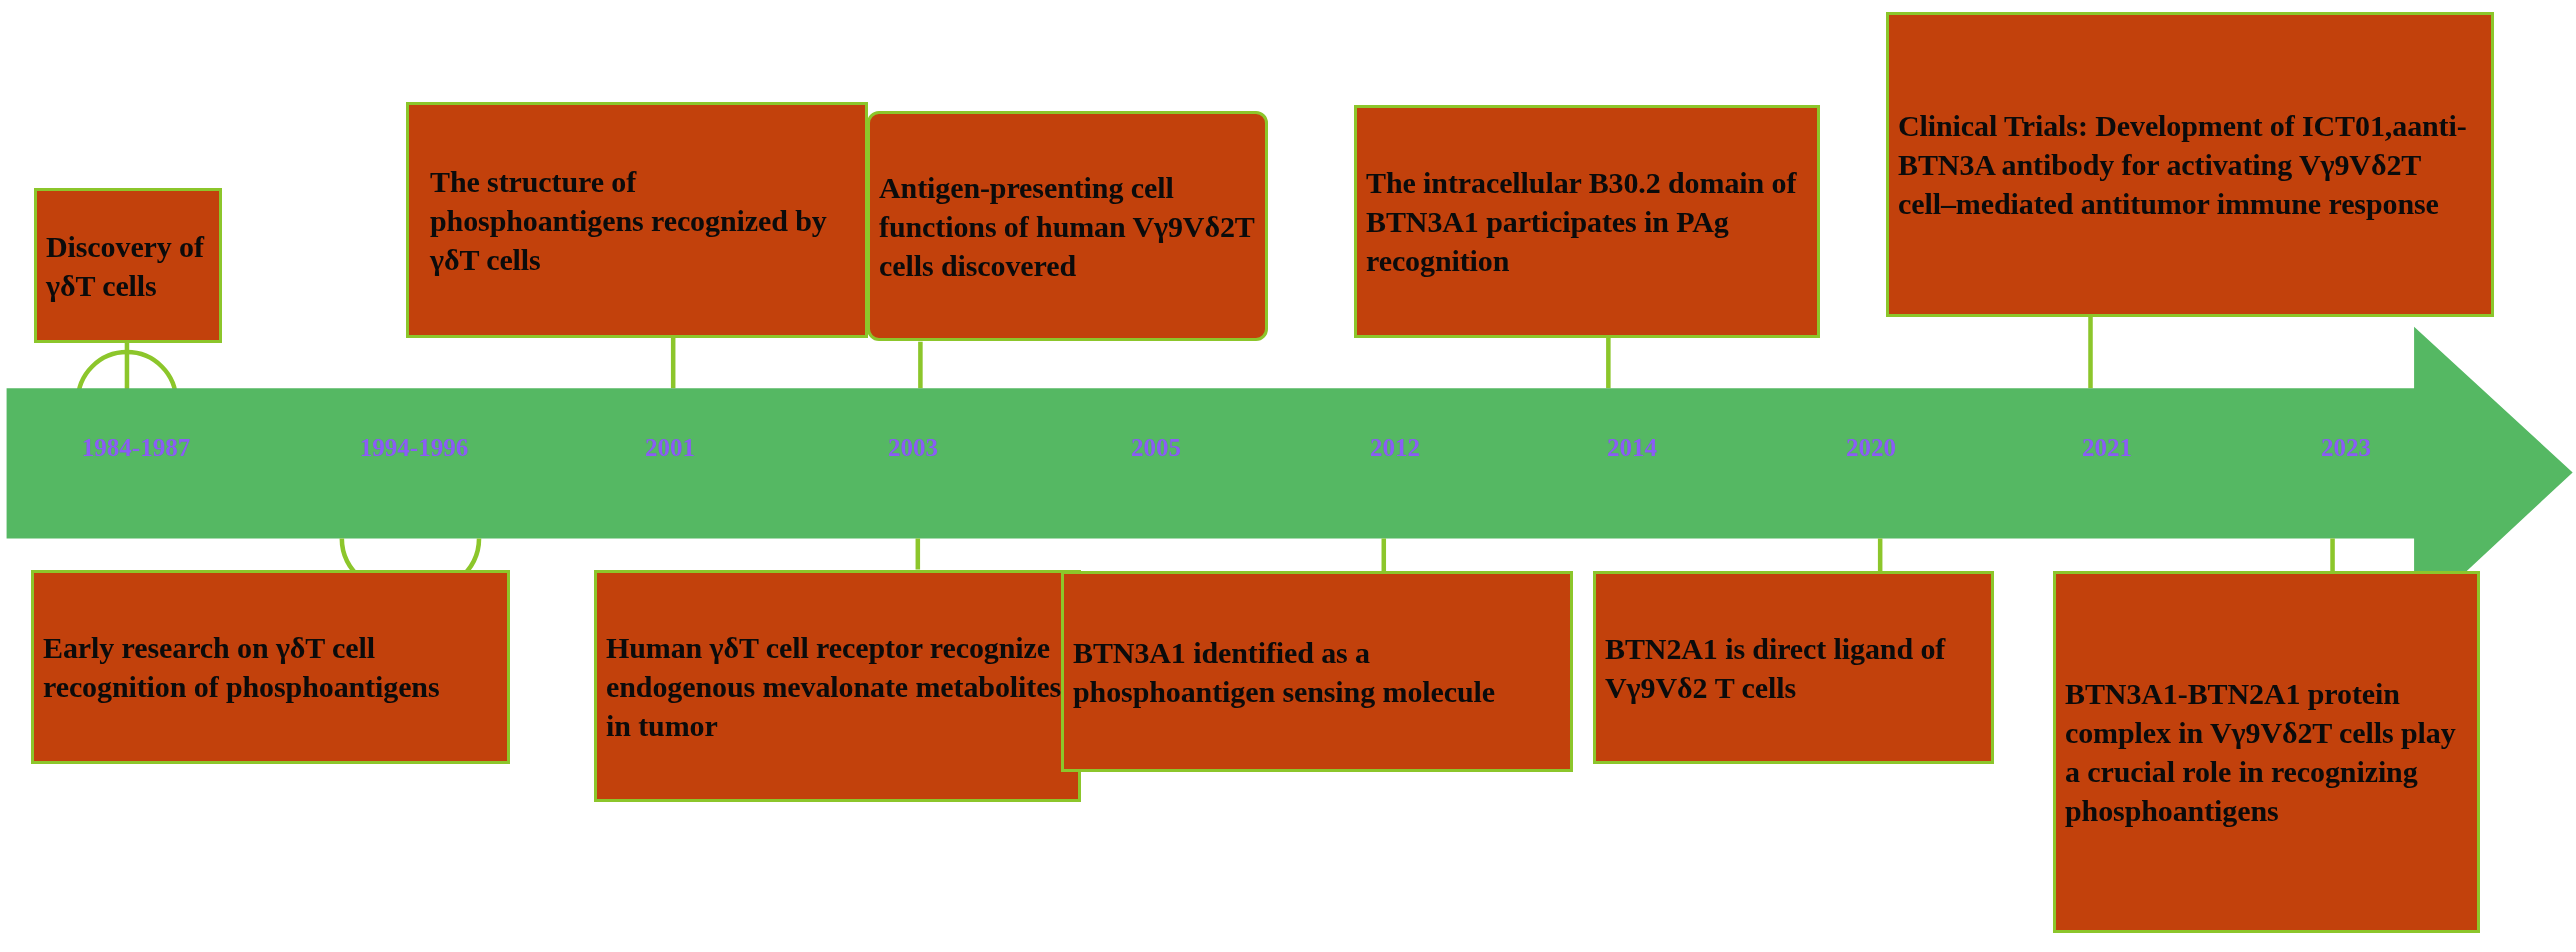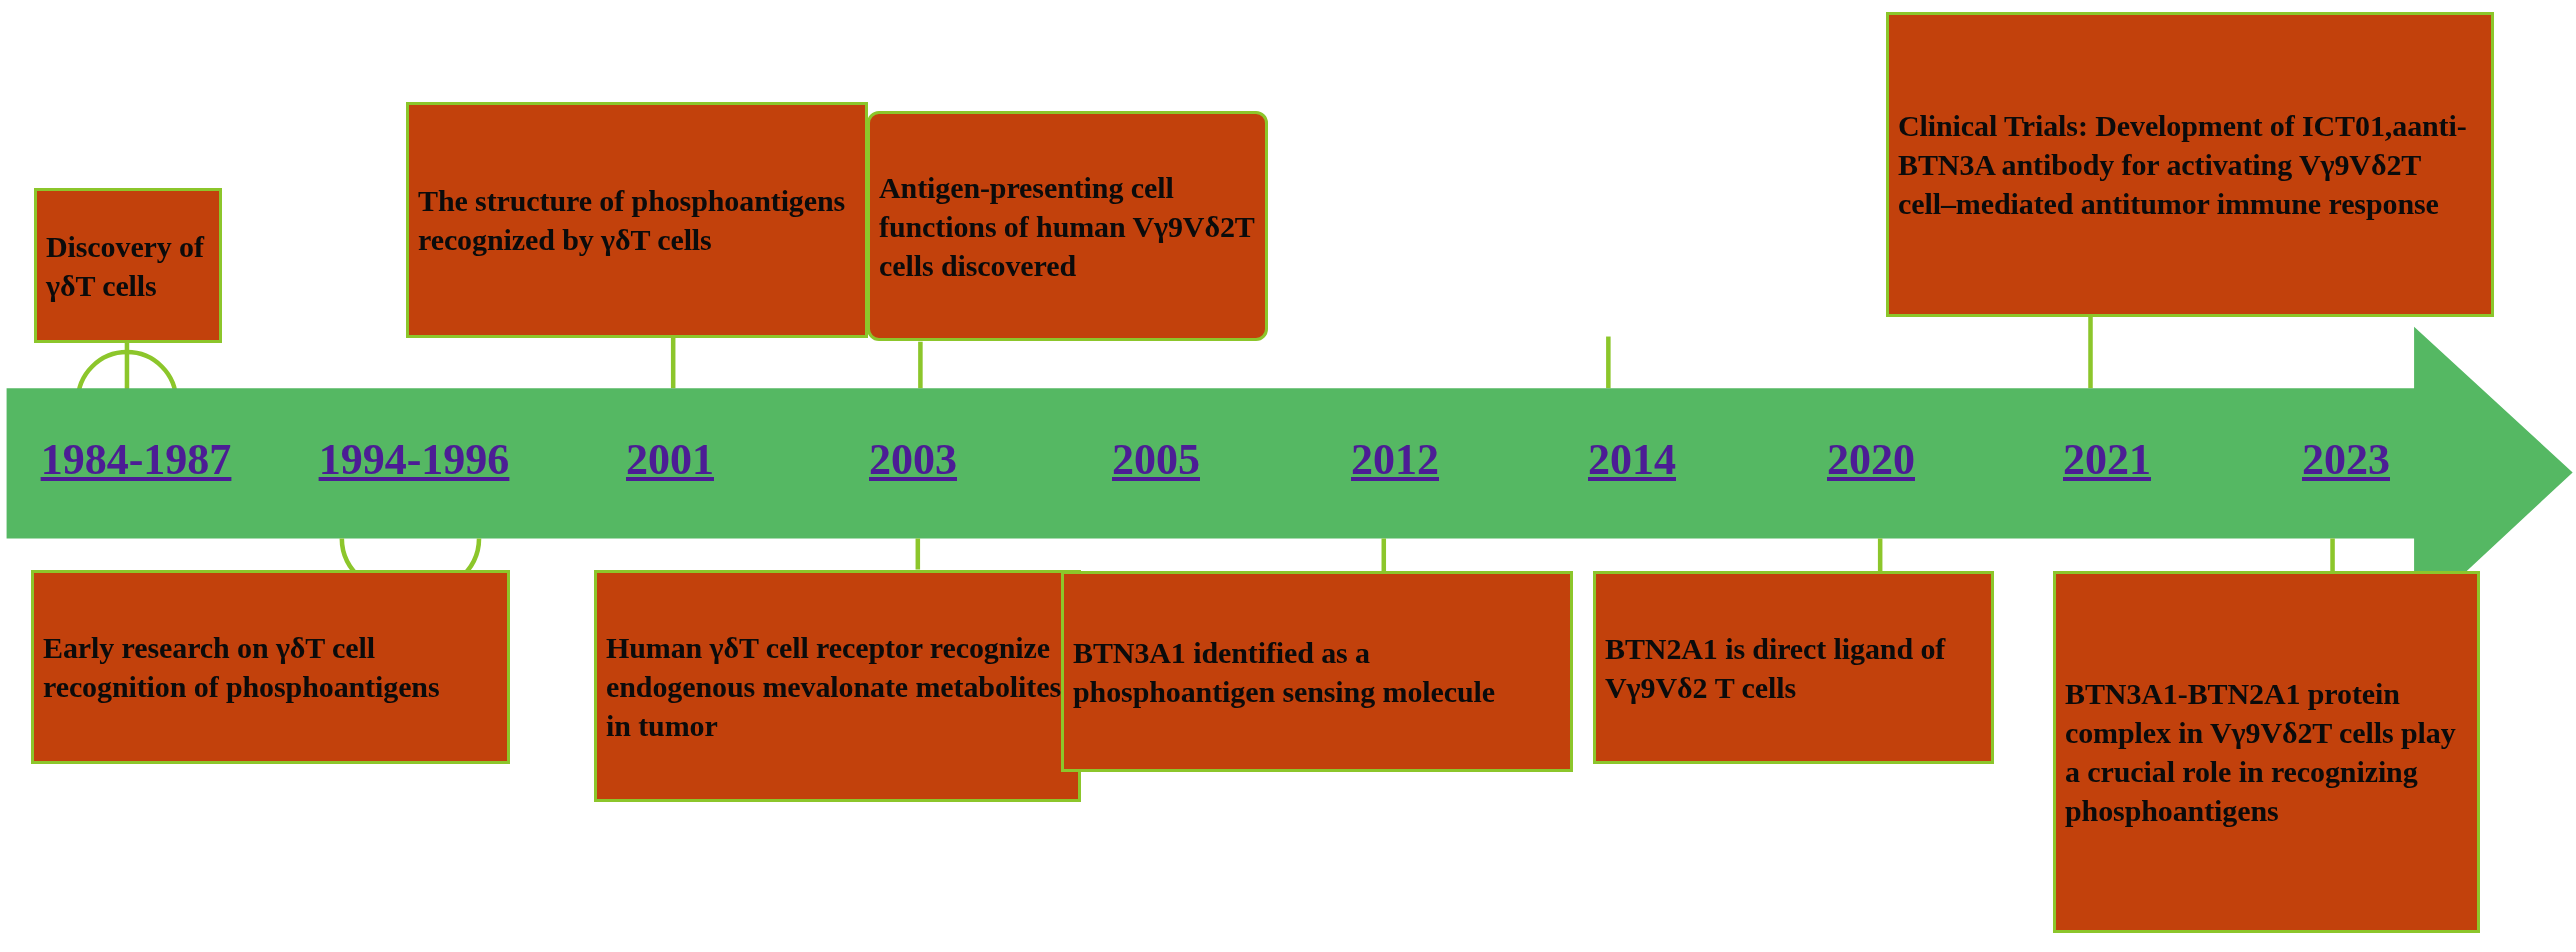--- a/index.html
+++ b/index.html
@@ -3,23 +3,23 @@
 <meta charset="utf-8">
 <style>
   html,body{margin:0;padding:0;}
   body{width:2576px;height:952px;background:#ffffff;font-family:"Liberation Serif",serif;overflow:hidden;position:relative;}
   #stage{position:absolute;left:0;top:0;width:2576px;height:952px;}
   .tl-svg{position:absolute;left:0;top:0;width:2576px;height:952px;pointer-events:none;}
   .box{position:absolute;background:#c2410c;border:3.2px solid #8CC62B;box-sizing:border-box;
        display:flex;align-items:center;justify-content:flex-start;}
   .box p{margin:0;padding:0 9px;font-weight:bold;color:#0b0b0b;font-size:30px;line-height:1.30;
          font-family:"Liberation Serif",serif;letter-spacing:-0.1px;}
-  .year{position:absolute;color:#4c1d95;font-weight:bold;font-size:44px;
+  .year{position:absolute;color:#8b5cf6;font-weight:bold;font-size:25px;
         font-family:"Liberation Serif",serif;white-space:nowrap;transform:translateX(-50%);
-        text-shadow:0 0 0.6px rgba(0,0,0,.12);text-decoration:underline;}
+        text-shadow:0 0 0.6px rgba(0,0,0,.12);}
 </style>
 </head>
 <body>
 
 <div id="stage">
 
   <svg class="tl-svg" viewBox="0 0 3980 1471">
 
     <line x1="196" y1="528" x2="196" y2="620" stroke="#8CC62B" stroke-width="7"></line>
     <path d="M 120 620 A 76 76 0 0 1 272 620" fill="none" stroke="#8CC62B" stroke-width="7"></path>
@@ -48,28 +48,31 @@
   <div class="year" style="left:1395px;top:434px;">2012</div>
   <div class="year" style="left:1632px;top:434px;">2014</div>
   <div class="year" style="left:1871px;top:434px;">2020</div>
   <div class="year" style="left:2107px;top:434px;">2021</div>
   <div class="year" style="left:2346px;top:434px;">2023</div>
 
   <div class="box" style="left:34px;top:188px;width:188px;height:155px;">
     <p>Discovery of γδT cells</p>
   </div>
 
-  <div class="box" style="left:406px;top:102px;width:462px;height:236px;">
+  <div class="box" style="left:406px;top:102px;width:462px;height:236px;padding-left:12px;">
     <p>The structure of phosphoantigens recognized by γδT cells</p>
   </div>
 
   <div class="box" style="left:867px;top:111px;width:401px;height:230px;border-radius:12px;">
     <p>Antigen-presenting cell functions of human Vγ9Vδ2T cells discovered</p>
   </div>
 
+  <div class="box" style="left:1354px;top:105px;width:466px;height:233px;">
+    <p>The intracellular B30.2 domain of BTN3A1 participates in PAg recognition</p>
+  </div>
 
   <div class="box" style="left:1886px;top:11.7px;width:608px;height:305px;">
     <p>Clinical Trials: Development of ICT01,aanti-BTN3A antibody for activating Vγ9Vδ2T cell–mediated antitumor immune response</p>
   </div>
 
   <div class="box" style="left:31px;top:570px;width:479px;height:194px;">
     <p>Early research on γδT cell recognition of phosphoantigens</p>
   </div>
 
   <div class="box" style="left:551px;top:570px;width:487px;height:232px;margin-left:43px;">

